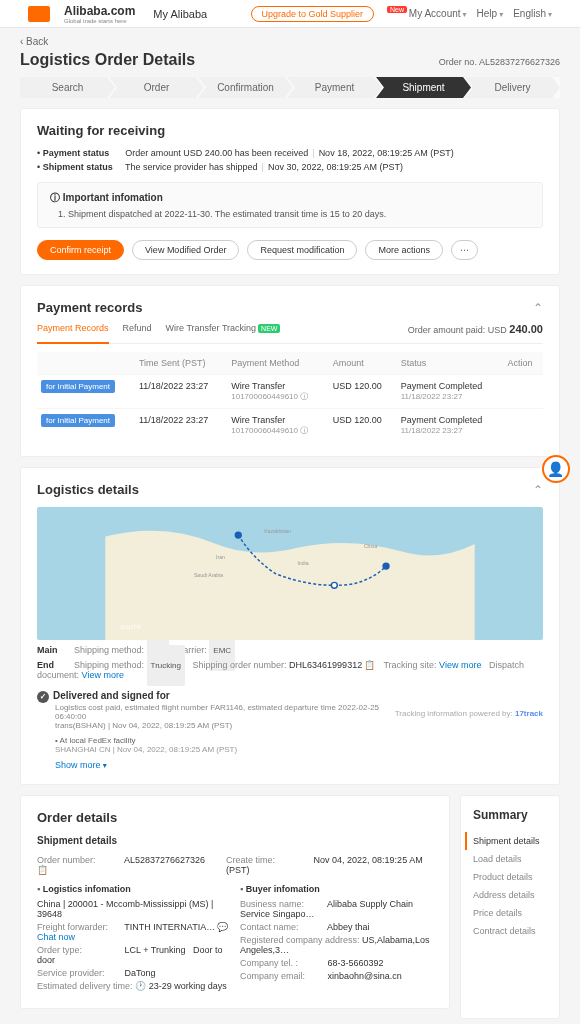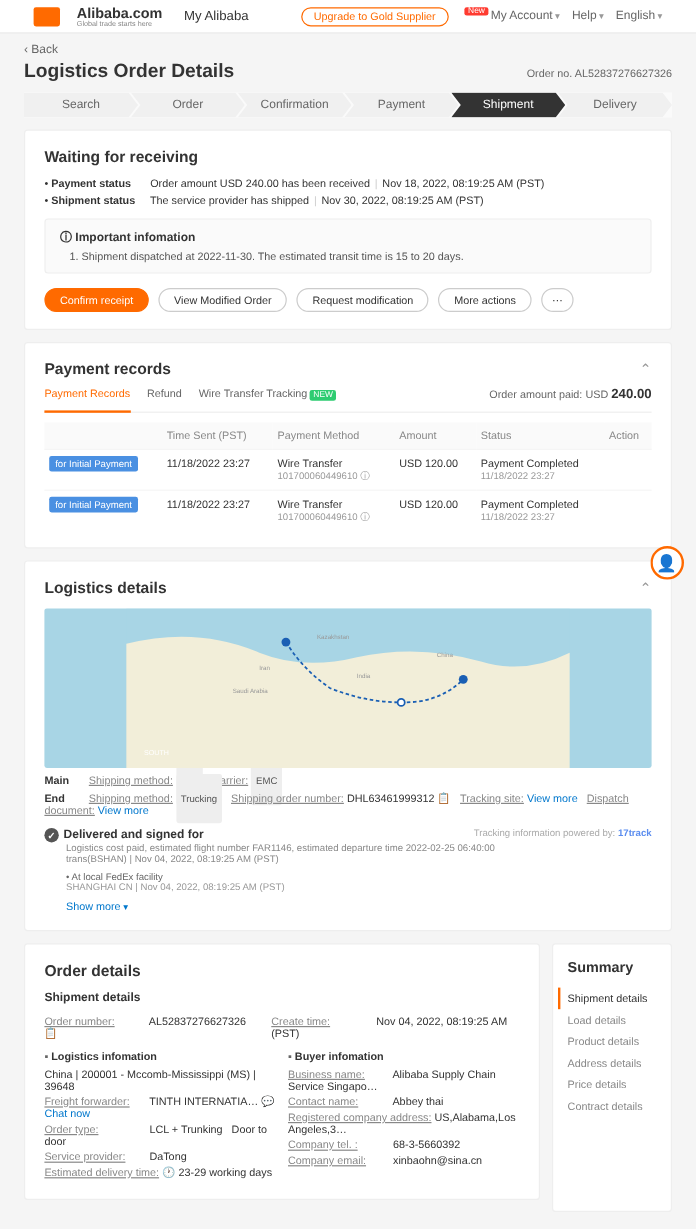--- a/index.html
+++ b/index.html
@@ -50,31 +50,31 @@
 .amount-paid b { color: #333; font-size: 11px; }
 .pay-table { width: 100%; margin-top: 8px; font-size: 9px; border-collapse: collapse; }
 .pay-table th { text-align: left; font-weight: normal; color: #888; padding: 6px 4px; background: #fafafa; }
 .pay-table td { padding: 6px 4px; vertical-align: top; border-top: 1px solid #f5f5f5; }
 .badge-init { background: #4a90e2; color: #fff; font-size: 8px; padding: 2px 5px; border-radius: 2px; }
 .sub-txt { font-size: 8px; color: #999; }
 .map-wrap { height: 133px; background: #a8d5e5; position: relative; overflow: hidden; border-radius: 2px; margin-top: 10px; }
 .map-svg { width: 100%; height: 100%; }
 .info-line { font-size: 9px; margin: 5px 0; color: #333; }
 .info-line b { display: inline-block; width: 32px; }
-.lbl { color: #888; text-decoration: underline; }
+.lbl { color: #888; }
 .link { color: #07c; }
 .tag-chip { background: #eee; color: #555; padding: 16px 4px; border-radius: 2px; font-size: 8px; }
 .tracking-block { margin-top: 10px; }
 .track-head { font-size: 10px; font-weight: bold; }
 .track-head::before { content: "✓ "; background: #555; color: #fff; border-radius: 50%; width: 12px; height: 12px; display: inline-flex; align-items: center; justify-content: center; font-size: 8px; margin-right: 4px; }
 .track-sub { font-size: 8px; color: #888; margin-left: 18px; }
 .track-item { font-size: 8px; color: #666; margin: 6px 0 0 18px; }
 .show-more { color: #07c; font-size: 9px; margin-left: 18px; margin-top: 6px; cursor: pointer; display: inline-block; }
 .show-more::after { content: " ▾"; font-size: 8px; }
-.tracking-powered { font-size: 8px; color: #aaa; float: right; }
+.tracking-powered { font-size: 8px; color: #aaa; float: right; margin-top: 19px; }
 .two-col { display: flex; gap: 10px; }
 .col-main { flex: 1; }
 .col-side { width: 100px; background: #fff; border: 1px solid #eee; border-radius: 3px; padding: 12px; }
 .sub-head { font-weight: bold; font-size: 10px; margin: 10px 0 6px; }
 .detail-line { font-size: 9px; margin: 3px 0; }
 .detail-line .lbl { display: inline-block; min-width: 85px; }
 .two-cols-inner { display: flex; gap: 10px; margin-top: 6px;}
 .inner-col { flex: 1; border: none; }
 .inner-col-head { font-weight: bold; font-size: 9px; margin-bottom: 5px; }
 .inner-col-head::before { content: "▪ "; color: #666; }

